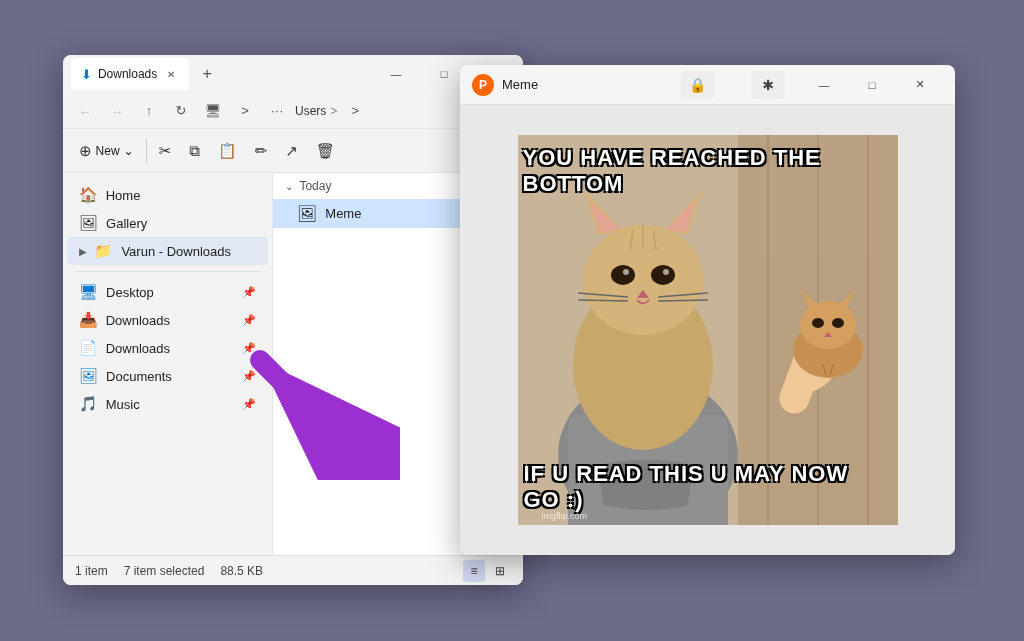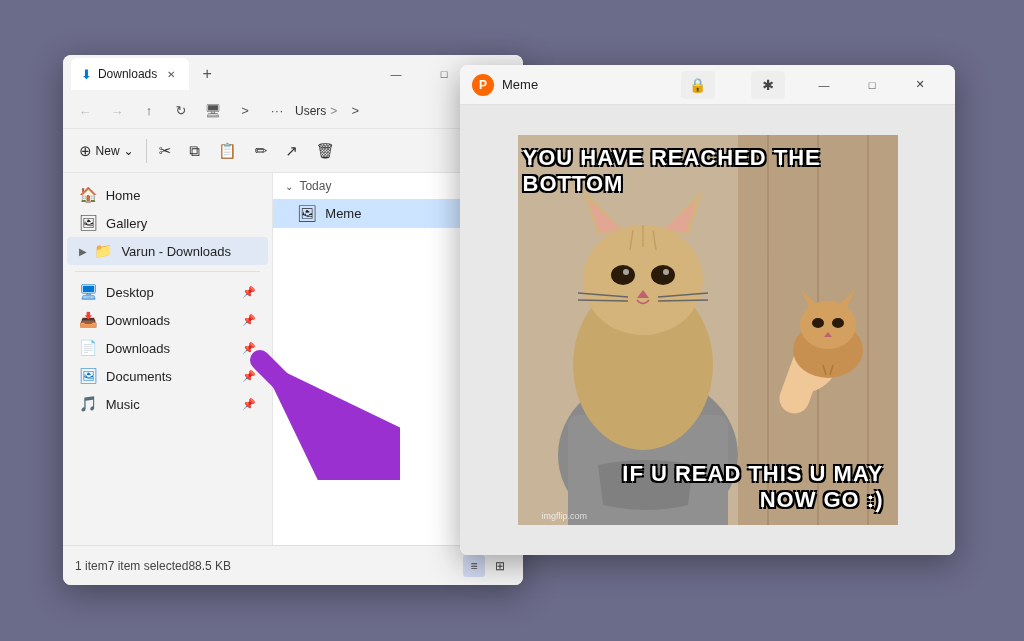--- a/index.html
+++ b/index.html
@@ -272,26 +272,27 @@
       cursor: pointer;
       background: #cce4ff;
     }
 
     .file-item-icon { font-size: 16px; }
 
     
     .status-bar {
       display: flex;
       align-items: center;
-      height: 40px;
+      height: 30px;
       background: #f3f3f3;
       border-top: 1px solid #e0e0e0;
       padding: 4px 12px;
       font-size: 12px;
       color: #444;
+      gap: 16px;
     }
 
     .status-right {
       margin-left: auto;
       display: flex;
       gap: 4px;
     }
 
     .view-btn {
       width: 22px;
@@ -402,30 +403,29 @@
       z-index: 2;
       padding: 0 5px;
       line-height: 1.2;
     }
 
     .meme-text-bottom {
       position: absolute;
       bottom: 12px;
       left: 0;
       right: 0;
-      text-align: right;
+      text-align: left;
       font-family: Impact, Arial Black, sans-serif;
       font-size: 22px;
       font-weight: 900;
       color: #fff;
       text-shadow: -2px -2px 0 #000, 2px -2px 0 #000, -2px 2px 0 #000, 2px 2px 0 #000;
       letter-spacing: 1px;
       z-index: 2;
-      padding: 0 14px;
-      margin-left: 30px;
+      padding: 0 6px;
     }
 
     .meme-watermark {
       position: absolute;
       bottom: 4px;
       left: 24px;
       font-size: 9px;
       color: rgba(255,255,255,0.7);
       z-index: 3;
     }

